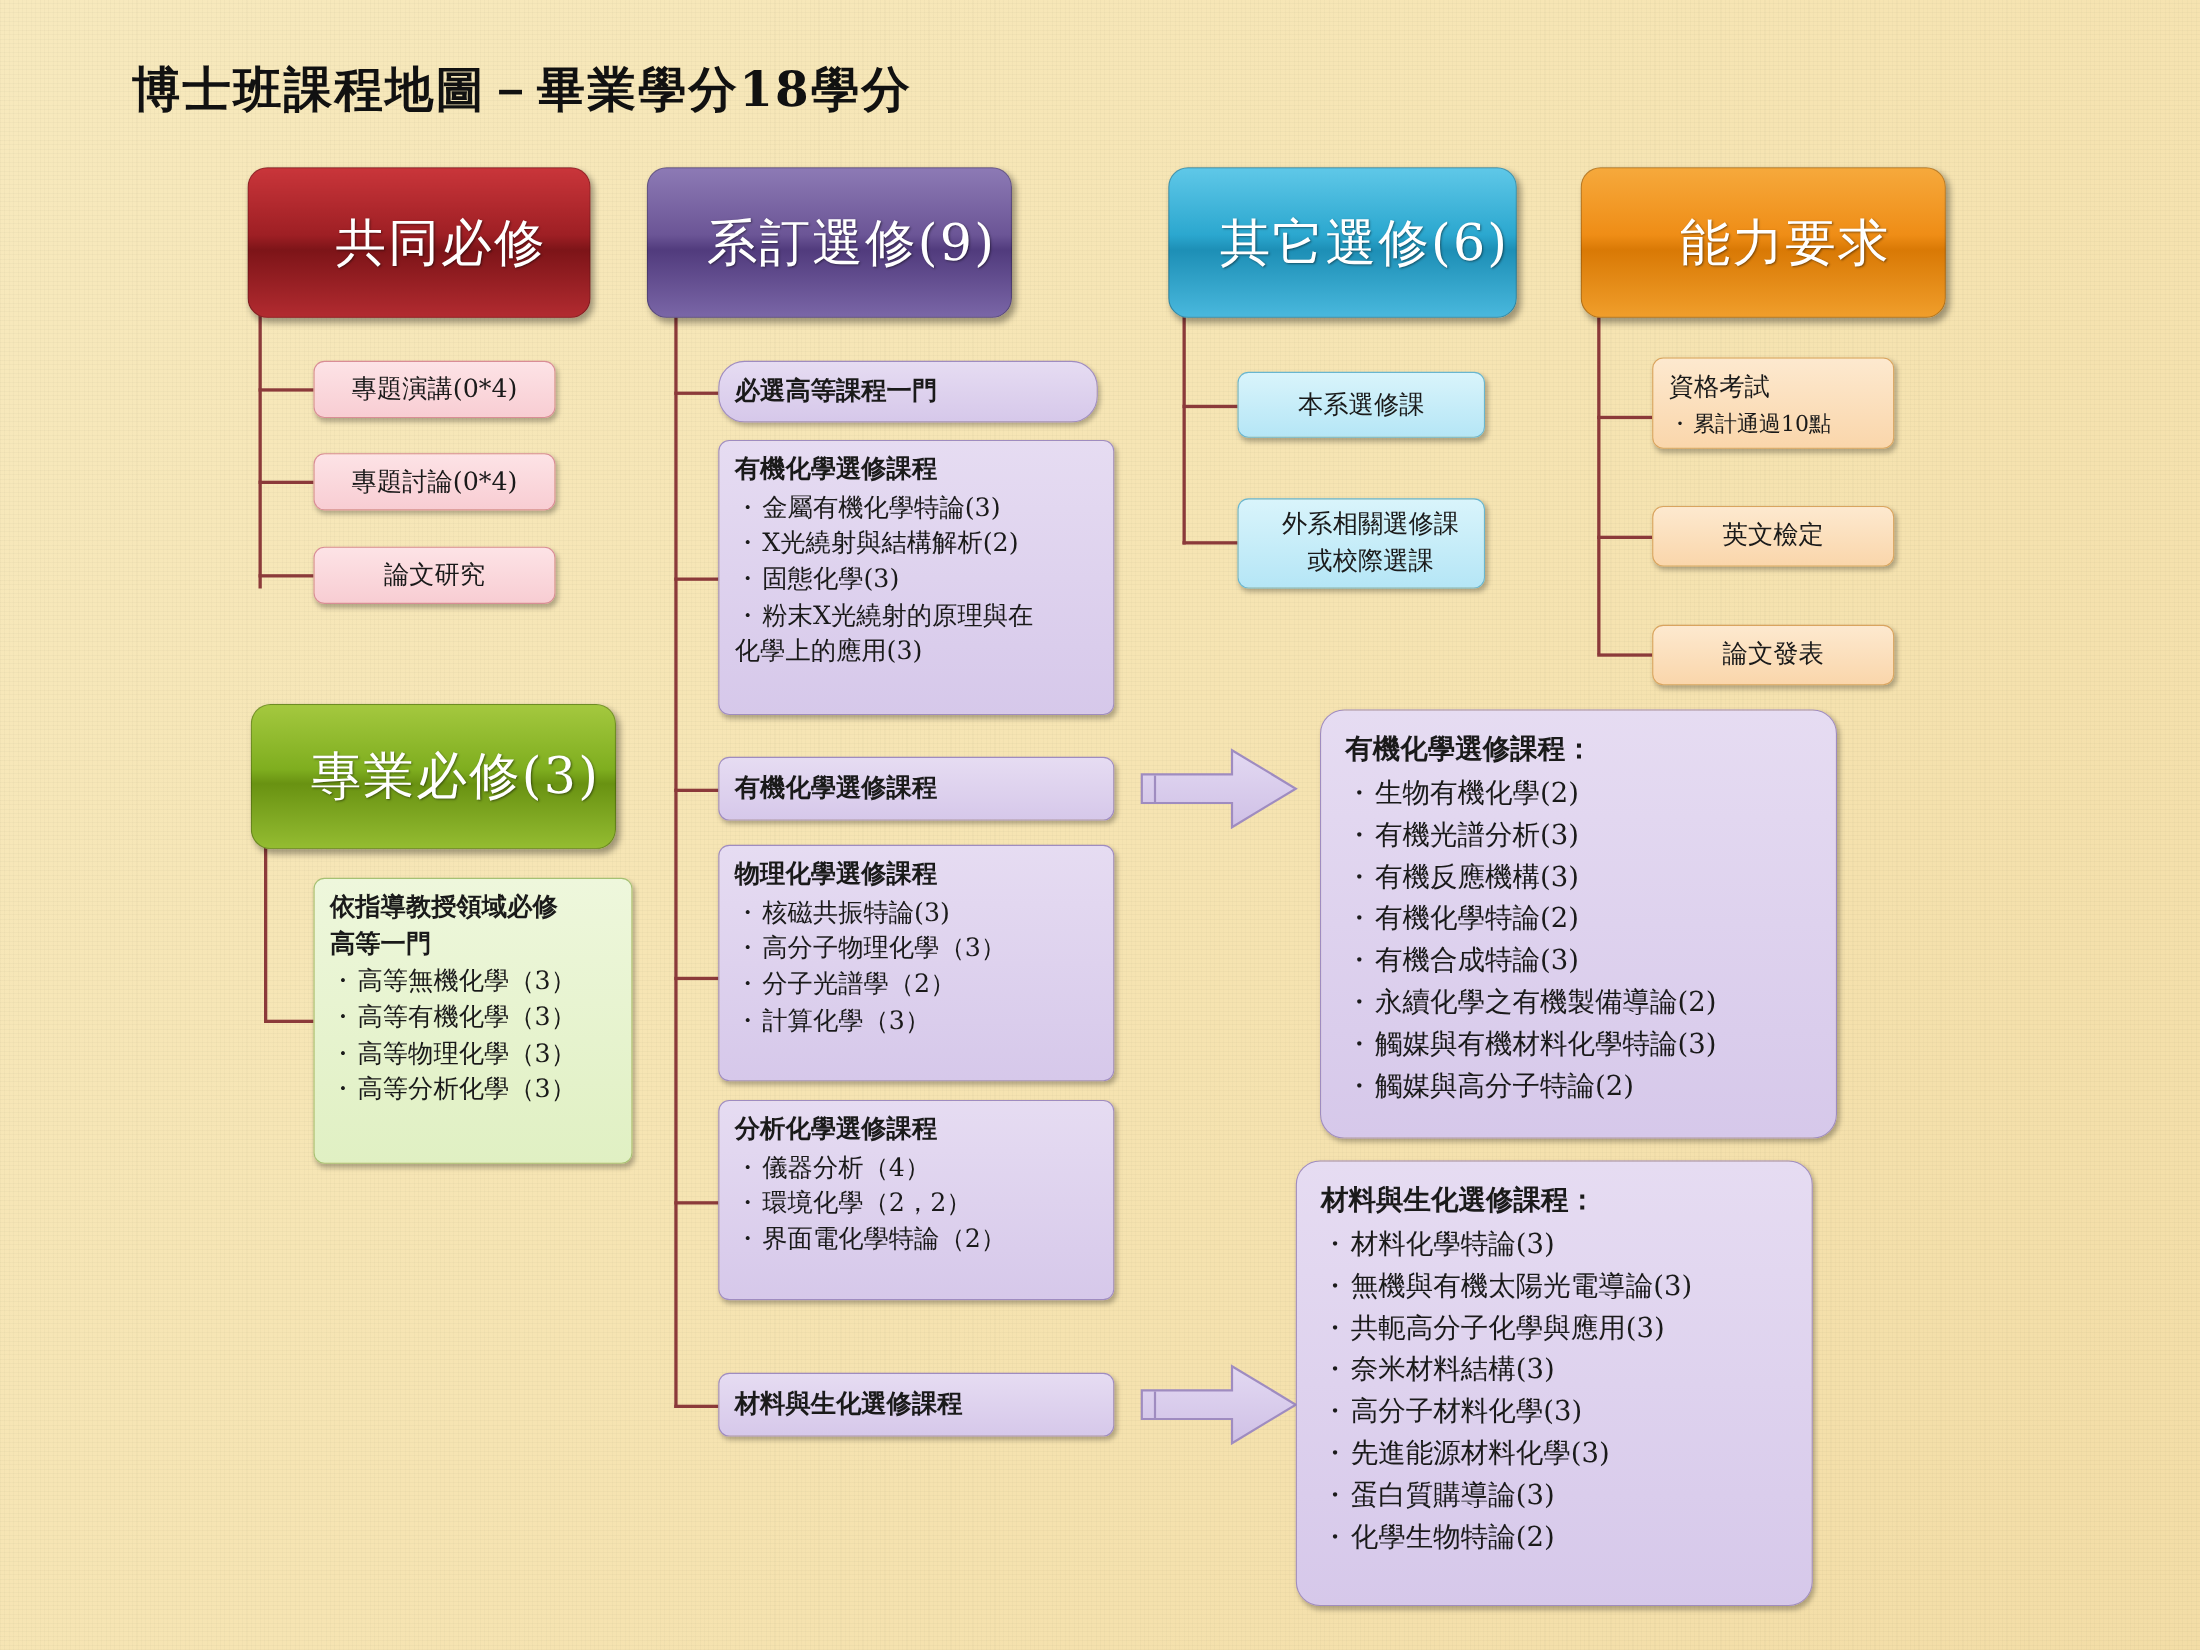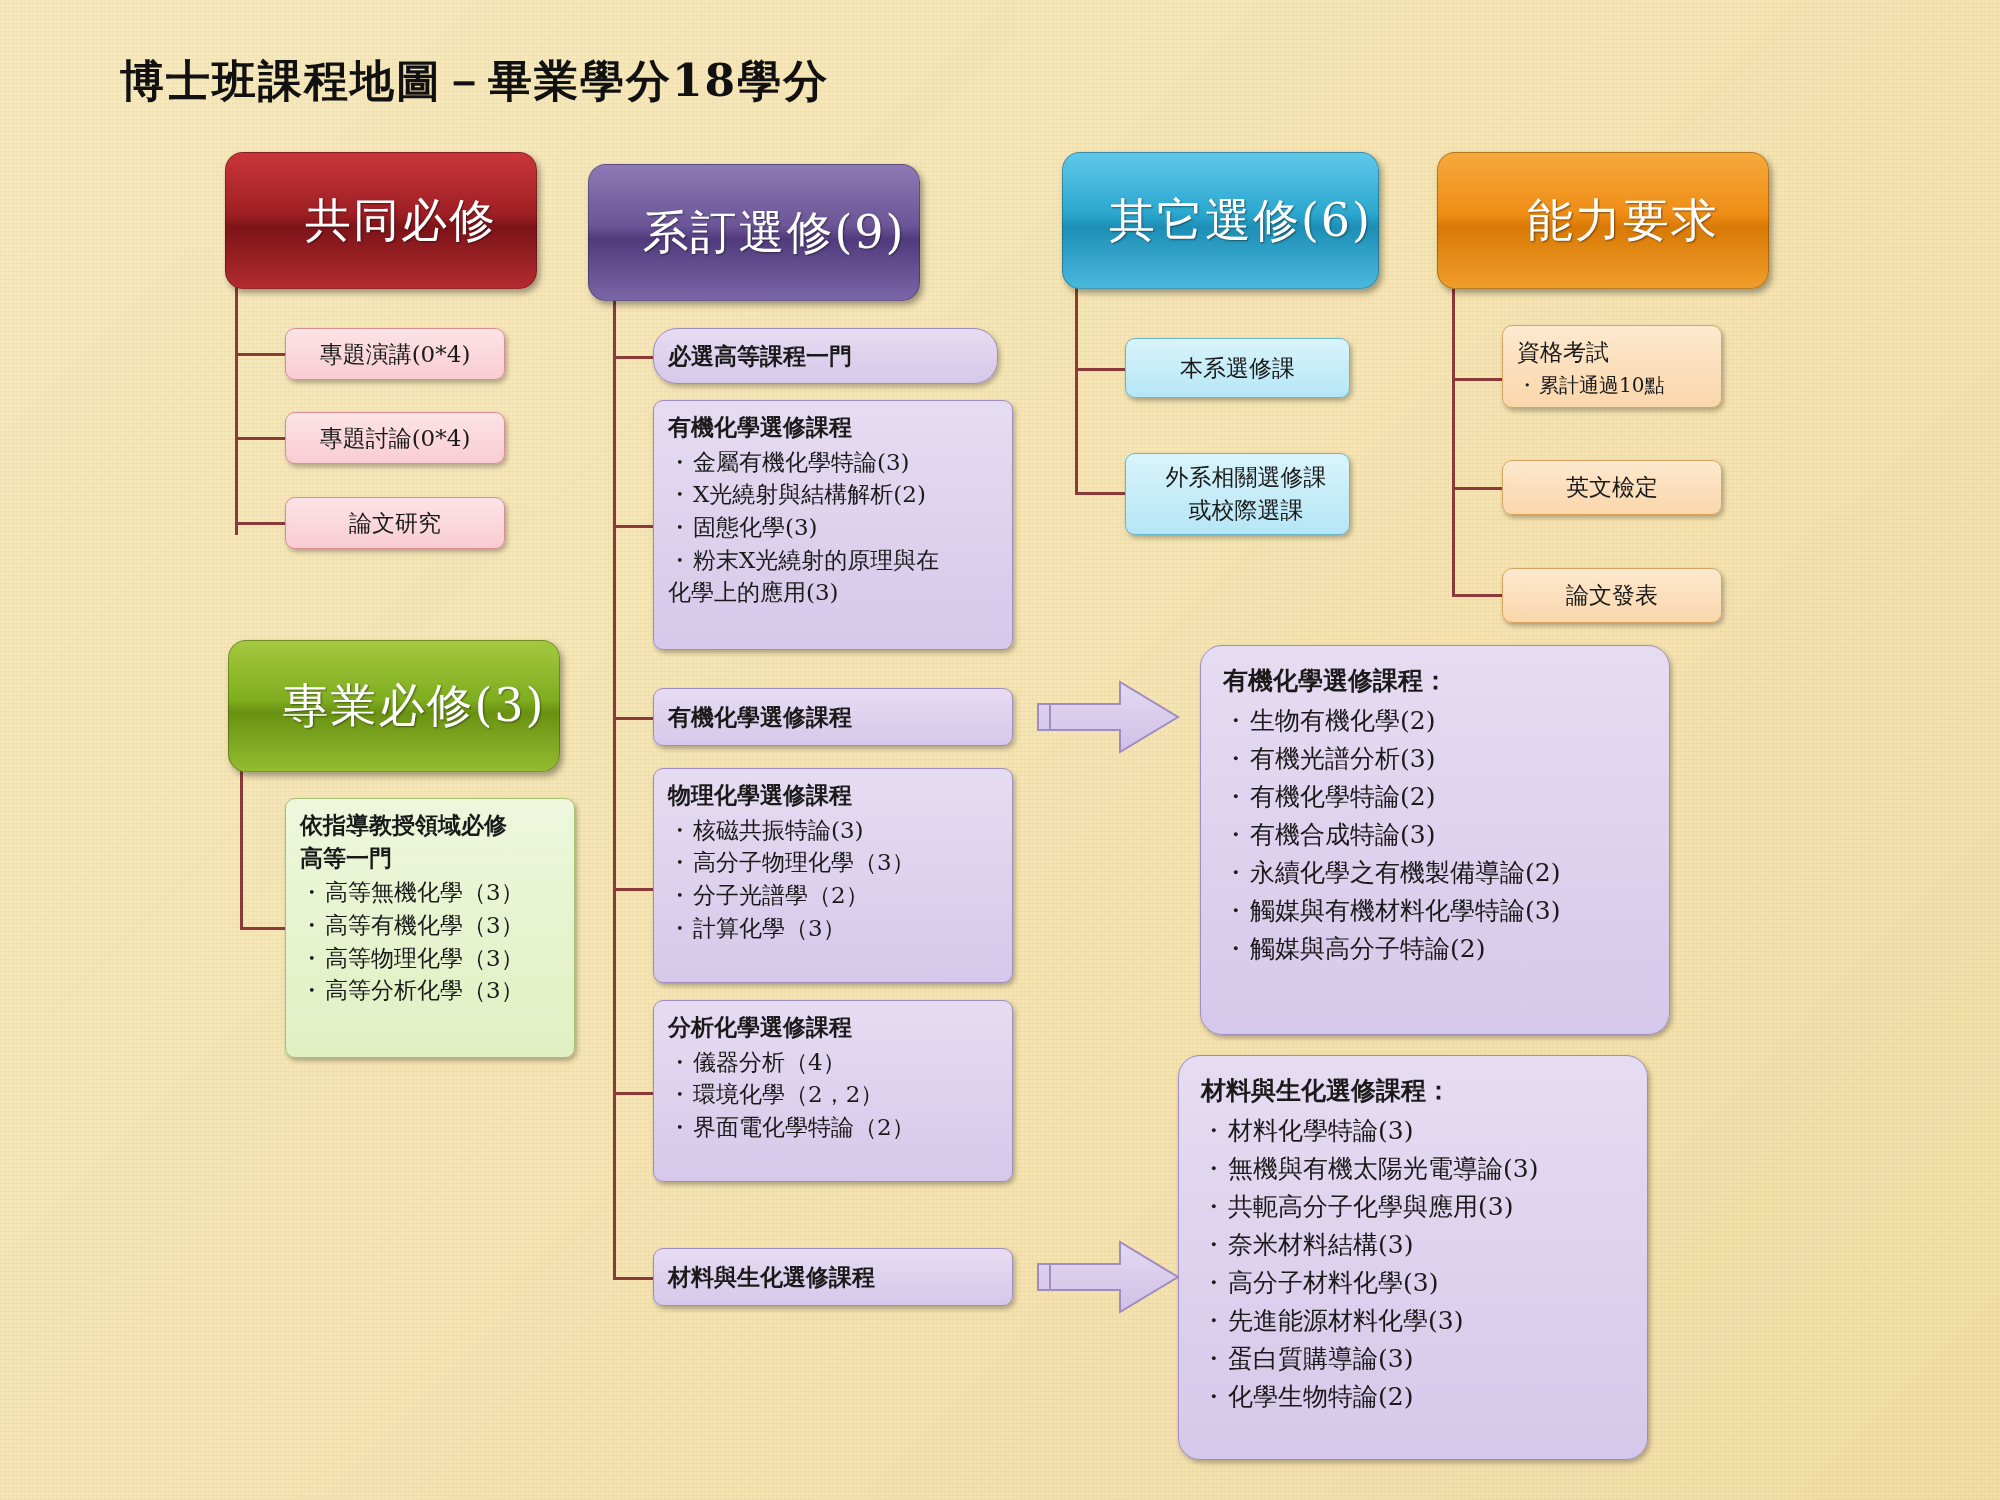--- a/index.html
+++ b/index.html
@@ -86,21 +86,21 @@
 
 <div class="abs ln ln-v" style="left:1452px;top:285px;height:310px;"></div>
 <div class="abs ln ln-h" style="left:1452px;top:378px;width:50px;"></div>
 <div class="abs ln ln-h" style="left:1452px;top:487px;width:50px;"></div>
 <div class="abs ln ln-h" style="left:1452px;top:594px;width:50px;"></div>
 
 <div class="abs header-box hdr-red" style="left:225px;top:152px;width:270px;height:135px;">
   <span>共同必修</span>
 </div>
 
-<div class="abs header-box hdr-purple" style="left:588px;top:164px;width:290px;height:135px;">
+<div class="abs header-box hdr-purple" style="left:588px;top:152px;width:290px;height:135px;">
   <span>系訂選修(9)</span>
 </div>
 
 <div class="abs header-box hdr-cyan" style="left:1062px;top:152px;width:275px;height:135px;">
   <span>其它選修(6)</span>
 </div>
 
 <div class="abs header-box hdr-orange" style="left:1437px;top:152px;width:290px;height:135px;">
   <span>能力要求</span>
 </div>
@@ -217,20 +217,21 @@
 </div>
 <div class="abs box peach" style="left:1502px;top:568px;width:220px;height:55px;display:flex;align-items:center;justify-content:center;">
   <span>論文發表</span>
 </div>
 
 <div class="abs box lav bigbox" style="left:1200px;top:645px;width:470px;height:390px;">
   <div class="b-title">有機化學選修課程：</div>
   <ul class="sub">
     <li>生物有機化學(2)</li>
     <li>有機光譜分析(3)</li>
+    <li>有機反應機構(3)</li>
     <li>有機化學特論(2)</li>
     <li>有機合成特論(3)</li>
     <li>永續化學之有機製備導論(2)</li>
     <li>觸媒與有機材料化學特論(3)</li>
     <li>觸媒與高分子特論(2)</li>
   </ul>
 </div>
 
 <div class="abs box lav bigbox" style="left:1178px;top:1055px;width:470px;height:405px;">
   <div class="b-title">材料與生化選修課程：</div>

